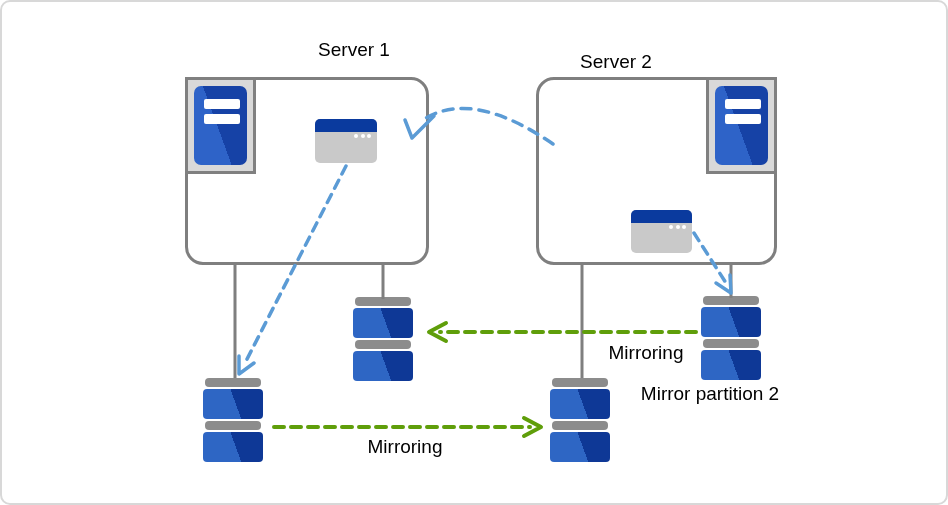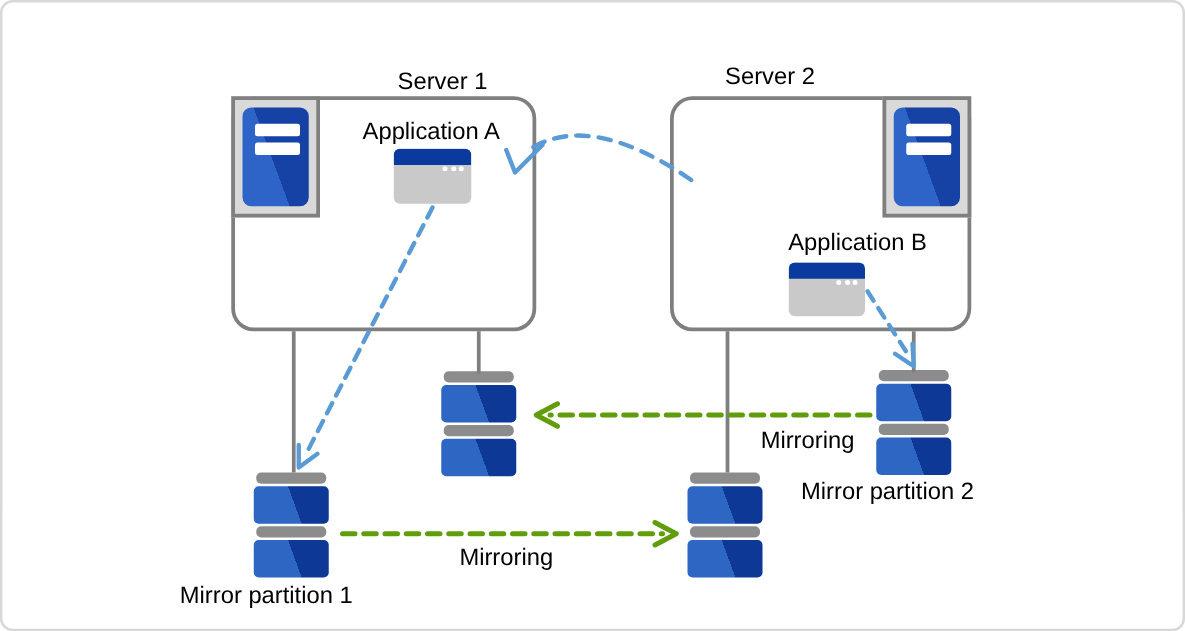--- a/index.html
+++ b/index.html
@@ -171,26 +171,23 @@
       <line x1="694" y1="330" x2="438" y2="330" stroke-dasharray="10 7"></line>
       <polyline points="444,321 427,330 444,339"></polyline>
     </g>
 
     <g stroke="#5f9e0a" stroke-width="4" fill="none" stroke-linecap="round" stroke-linejoin="round">
       <line x1="272" y1="425" x2="528" y2="425" stroke-dasharray="10 7"></line>
       <polyline points="522,416 539,425 522,434"></polyline>
     </g>
   </svg>
 
-  <div class="lbl" style="left:352px; top:52px;">Server 1</div>
+  <div class="lbl" style="left:352px; top:36px;">Server 1</div>
   <div class="lbl" style="left:614px; top:48px;">Server 2</div>
 
 
-  <div class="lbl" style="left:343px; top:92px;">Application A</div>
-  <div class="lbl" style="left:684px; top:181px;">Application B</div>
 
   <div class="lbl" style="left:644px; top:339px;">Mirroring</div>
   <div class="lbl" style="left:403px; top:433px;">Mirroring</div>
 
-  <div class="lbl" style="left:211px; top:463px;">Mirror partition 1</div>
   <div class="lbl" style="left:708px; top:380px;">Mirror partition 2</div>
 
 </div>
 
 </body></html>

